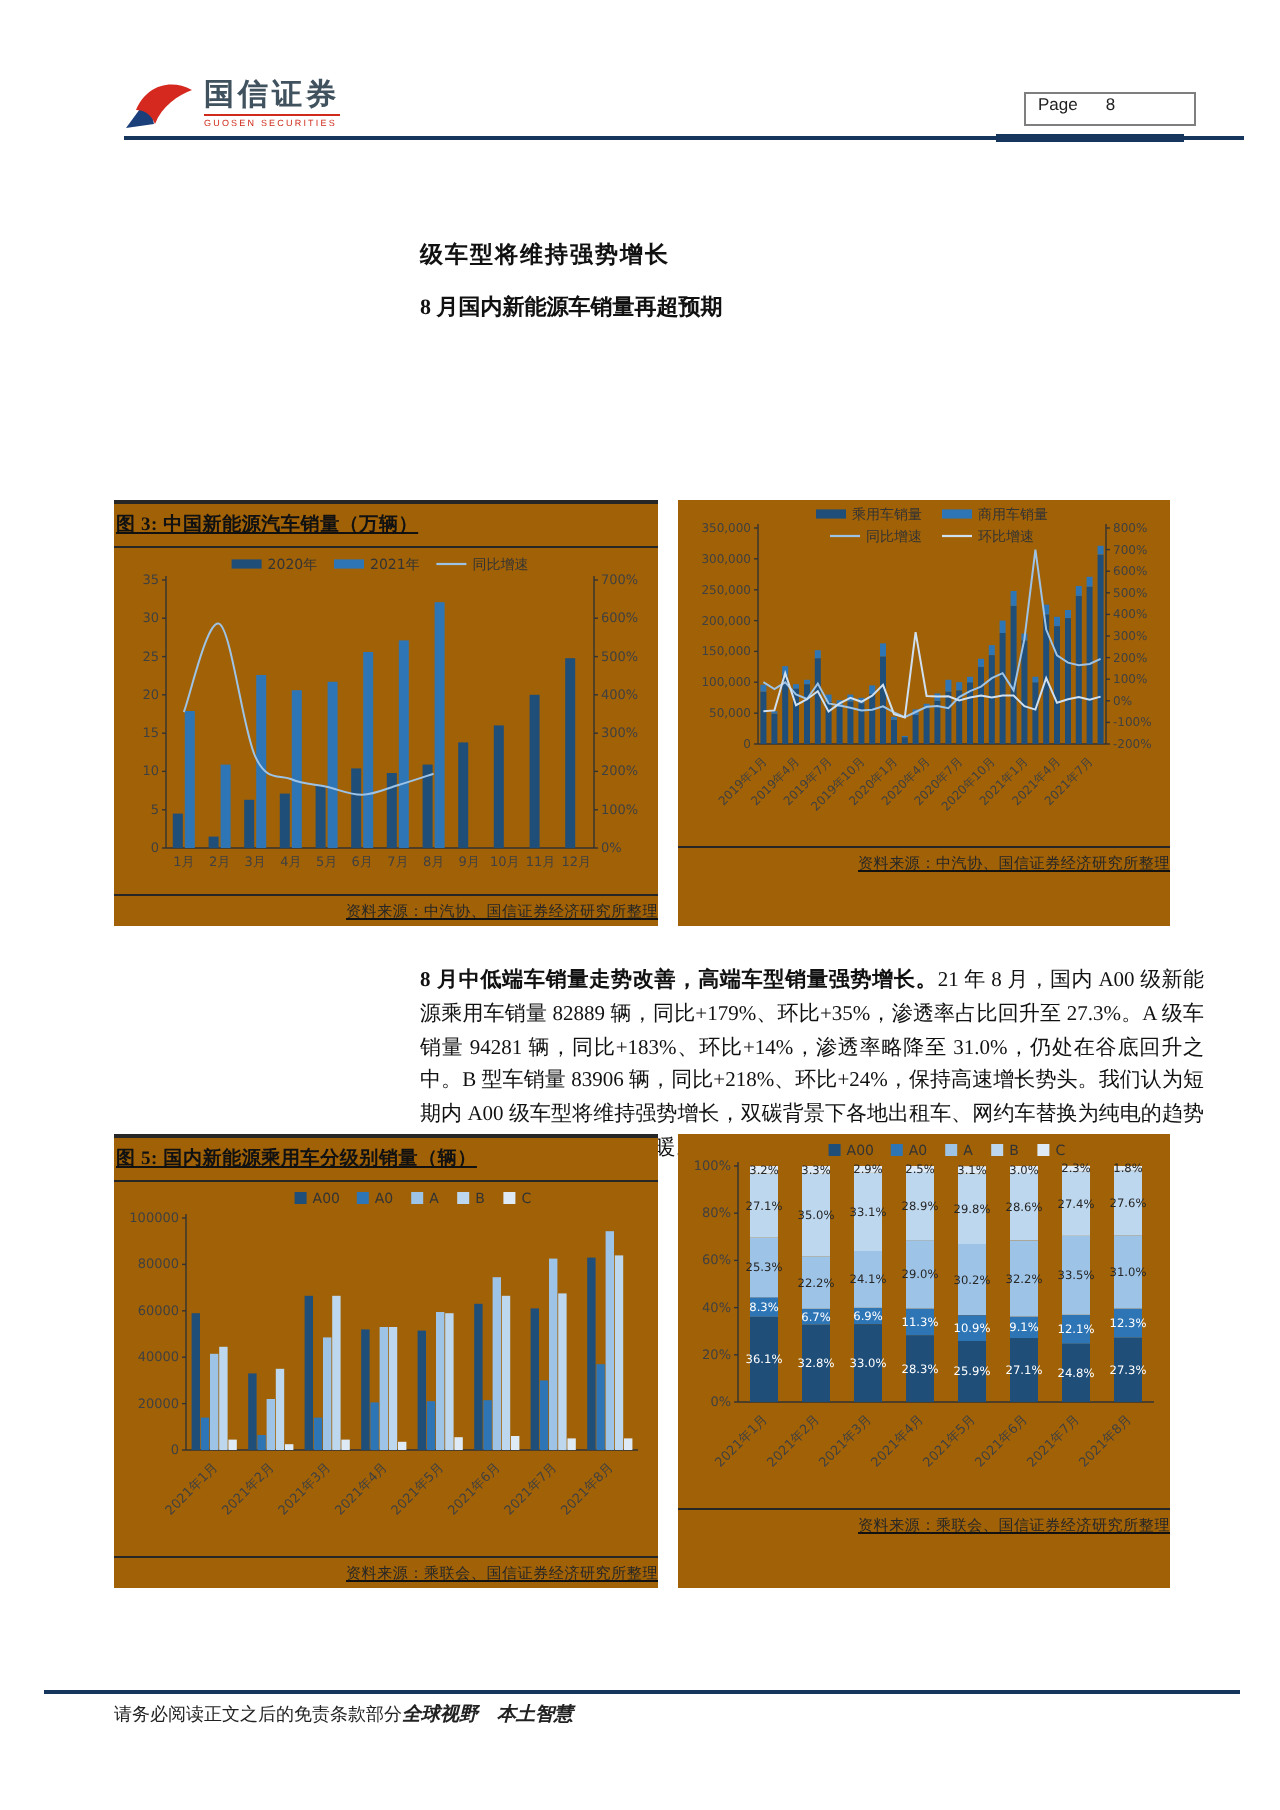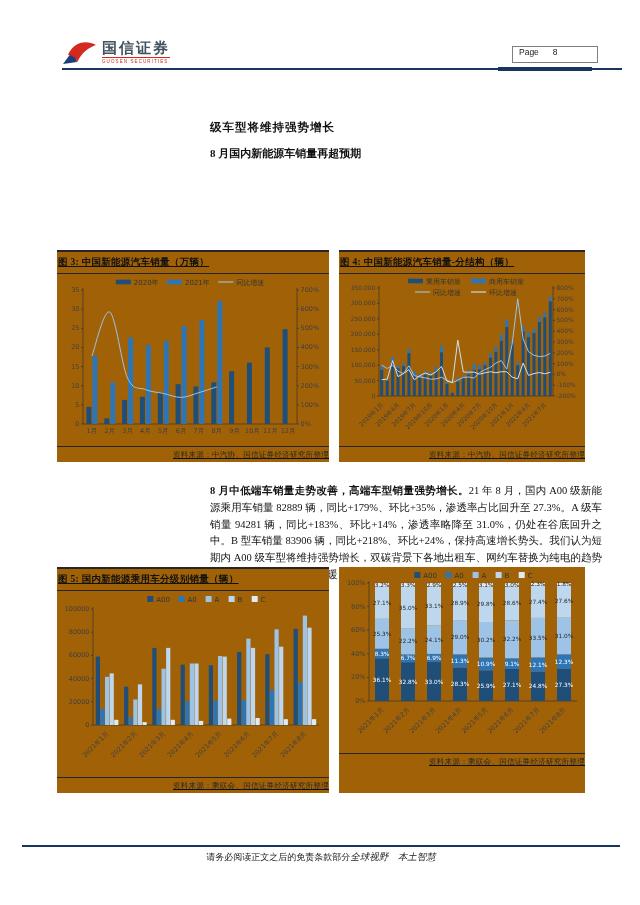--- a/index.html
+++ b/index.html
@@ -26,23 +26,23 @@
   .para-heading{position:absolute;left:210px;width:392px;font-size:11px;font-weight:bold;}
   
   .figrow{position:absolute;left:57px;width:528px;display:flex;justify-content:space-between;}
   .fig{background:#a16207;text-decoration:underline;}
   .fig-title{border-top:2px solid #262626;border-bottom:1px solid #262626;
              font-size:9.5px;font-weight:bold;padding:4px 2px 4px 1px;letter-spacing:0.3px;}
   .fig-source{border-top:1px solid #262626;font-size:7.5px;color:#262626;padding:3px 0 2px 1px;letter-spacing:0.3px;text-align:right;}
   svg text{font-family:"DejaVu Sans","Liberation Sans",sans-serif;}
   
   .rule-bottom{position:absolute;left:22px;top:845px;width:598px;height:2px;background:#17365d;}
-  .footer-row{position:absolute;left:57px;top:851px;width:528px;display:flex;justify-content:center;
+  .footer-row{position:absolute;left:57px;top:851px;width:528px;display:flex;justify-content:flex-start;
               font-size:9px;color:#222;}
-  .footer-right{font-weight:normal;font-style:italic;font-size:9.5px;}
+  .footer-right{font-weight:bold;font-style:italic;font-size:9.5px;}
 </style>
 </head>
 <body>
 
 <div class="page">
 
   <div class="logo">
     <svg width="36" height="27" viewBox="0 0 36 27">
       <path d="M1 24 L12 9 L15 22 Z" fill="#1b3f7a"></path>
       <path d="M6 15 C 11 3, 23 -1, 34 5 C 27 7.5, 19 13, 15.5 22 C 13.5 17, 10 15, 6 15 Z" fill="#d5281e"></path>
@@ -138,21 +138,20 @@
           <rect x="58.8" y="5.7" width="15.0" height="4.6" fill="#1F4E79"></rect>
           <text x="76.8" y="10.5" font-size="7" fill="#333" text-anchor="start">2020年</text>
           <rect x="110.0" y="5.7" width="15.0" height="4.6" fill="#2E75B6"></rect>
           <text x="128.0" y="10.5" font-size="7" fill="#333" text-anchor="start">2021年</text>
           <line x1="161.2" y1="8.0" x2="176.2" y2="8.0" stroke="#9DC3E6" stroke-width="1.1" fill="none"></line>
           <text x="179.2" y="10.5" font-size="7" fill="#333" text-anchor="start">同比增速</text>
         </svg>
       <div class="fig-source">资料来源：中汽协、国信证券经济研究所整理</div>
     </div>
     <div class="fig" style="width:246px;">
-      <div class="fig-title">图 4: 中国新能源汽车销量-分结构（辆）</div>
       <svg id="svg-fig4" width="246" height="168">
           <line x1="38.0" y1="122.0" x2="40.0" y2="122.0" stroke="#333" stroke-width="0.7" fill="none"></line>
           <text x="36.5" y="124.0" font-size="6" fill="#404040" text-anchor="end">0</text>
           <line x1="38.0" y1="106.6" x2="40.0" y2="106.6" stroke="#333" stroke-width="0.7" fill="none"></line>
           <text x="36.5" y="108.6" font-size="6" fill="#404040" text-anchor="end">50,000</text>
           <line x1="38.0" y1="91.1" x2="40.0" y2="91.1" stroke="#333" stroke-width="0.7" fill="none"></line>
           <text x="36.5" y="93.1" font-size="6" fill="#404040" text-anchor="end">100,000</text>
           <line x1="38.0" y1="75.7" x2="40.0" y2="75.7" stroke="#333" stroke-width="0.7" fill="none"></line>
           <text x="36.5" y="77.7" font-size="6" fill="#404040" text-anchor="end">150,000</text>
           <line x1="38.0" y1="60.3" x2="40.0" y2="60.3" stroke="#333" stroke-width="0.7" fill="none"></line>

